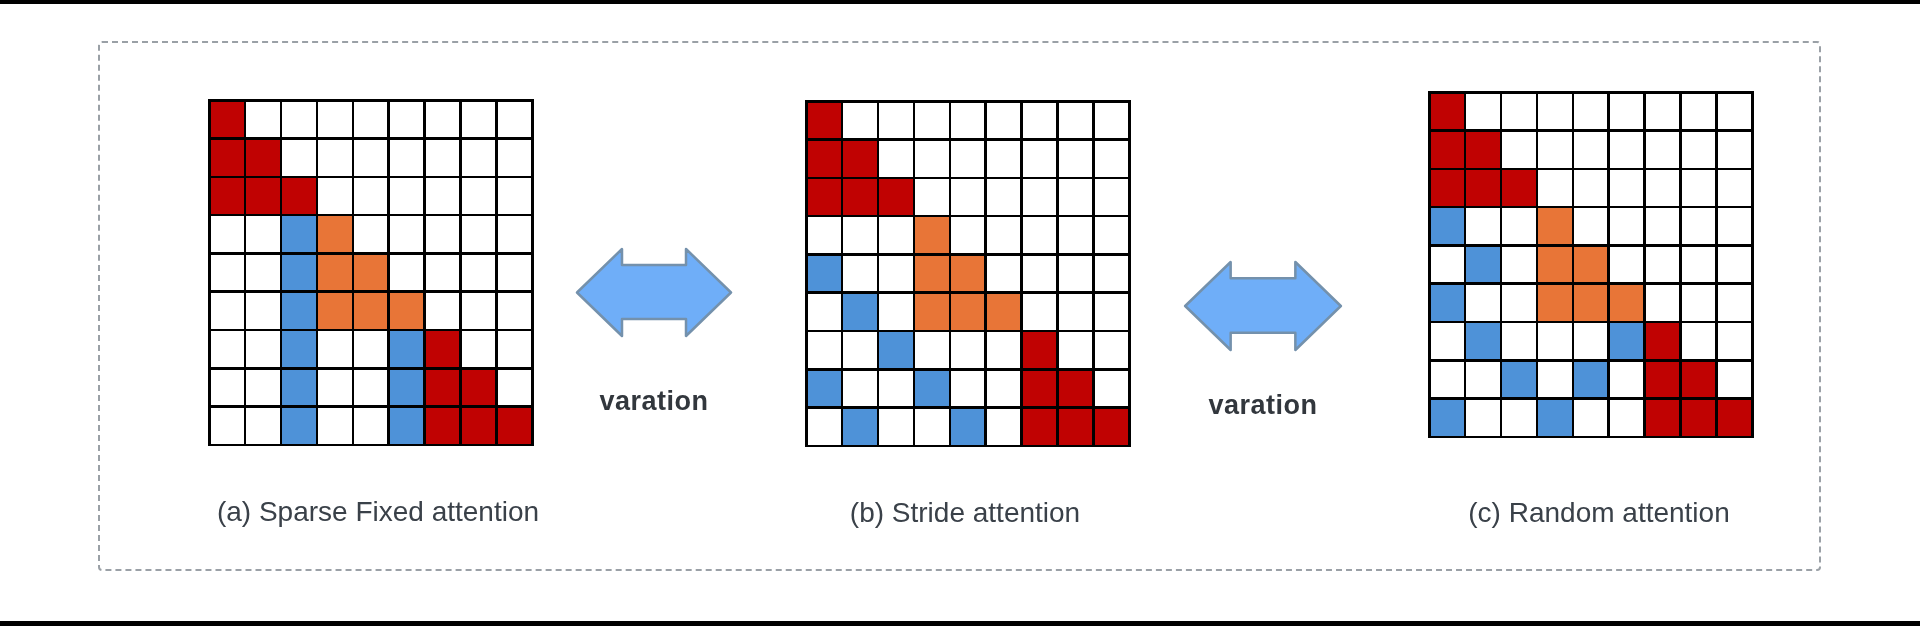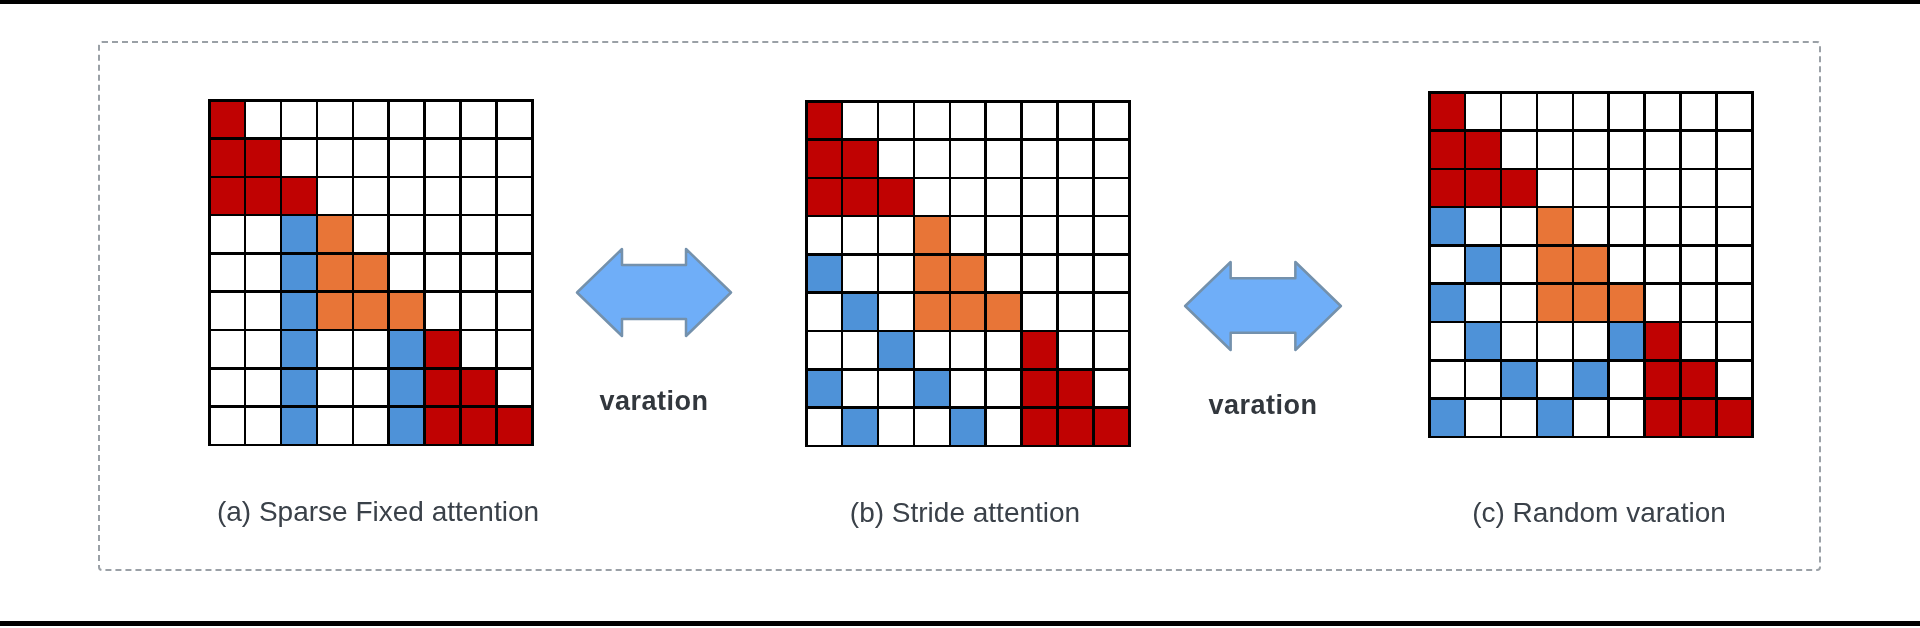--- a/index.html
+++ b/index.html
@@ -328,17 +328,17 @@
   </svg>
 
   <div class="arrow-label" style="left:575px; top:386px; width:158px;">varation</div>
 
   <div class="arrow-label" style="left:1183px; top:390px; width:160px;">varation</div>
 
   <div class="caption" style="left:148px; top:496px;">(a) Sparse Fixed attention</div>
 
   <div class="caption" style="left:735px; top:497px;">(b) Stride attention</div>
 
-  <div class="caption" style="left:1369px; top:497px;">(c) Random varation</div>
+  <div class="caption" style="left:1369px; top:497px;">(c) Random attention</div>
 
   <div class="bottombar"></div>
 
 </div>
 
 </body></html>

